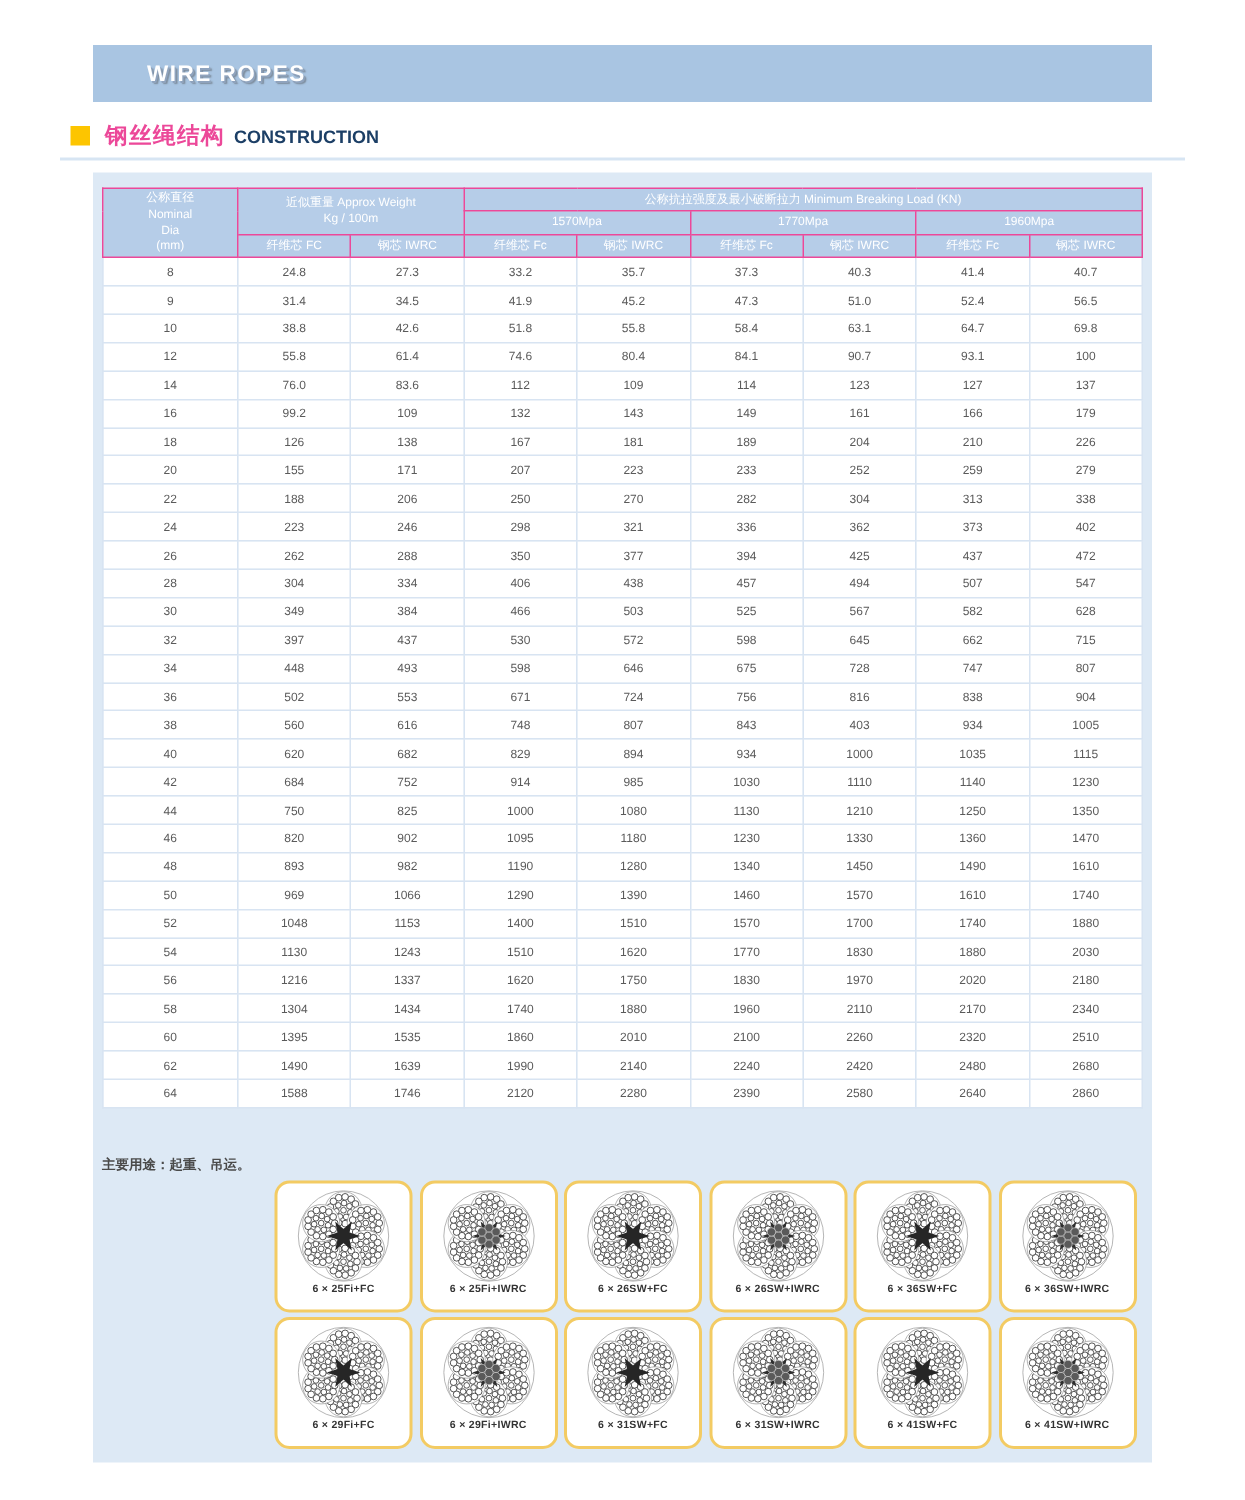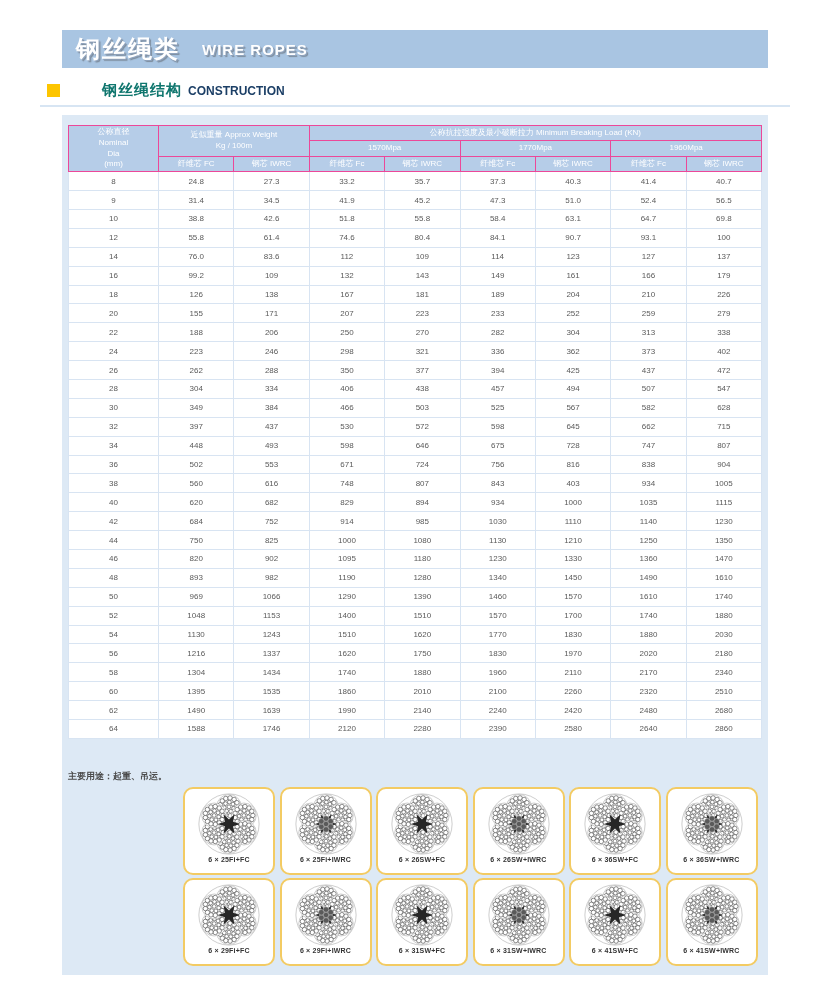--- a/index.html
+++ b/index.html
@@ -10,21 +10,21 @@
   .banner{position:absolute;left:62px;top:30px;width:706px;height:38px;
           background:#a9c5e2;display:flex;align-items:center;padding-left:14px;box-sizing:border-box;}
   .banner .zh{font-size:24px;font-weight:bold;color:#fff;letter-spacing:2px;
               text-shadow:1px 1px 0 #8fa3bd,2px 2px 1px rgba(70,70,70,.45);}
   .banner .en{font-size:15px;font-weight:bold;color:#fff;margin-left:22px;letter-spacing:1px;
               text-shadow:1px 1px 0 #8fa3bd,2px 2px 1px rgba(70,70,70,.45);}
 
   
   .section{position:absolute;left:47px;top:81px;display:flex;align-items:center;}
   .bullet{width:13px;height:13px;background:#fdc500;margin-right:10px;}
-  .section .zh{font-size:15px;font-weight:bold;color:#0f766e;letter-spacing:1px;margin-left:32px;}
+  .section .zh{font-size:15px;font-weight:bold;color:#ec4899;letter-spacing:1px;}
   .section .en{font-size:12px;font-weight:bold;color:#1c3f66;margin-left:6px;}
   .heading-divider{position:absolute;left:40px;top:105px;width:750px;height:2px;background:#d7e5f3;}
 
   
   .panel{position:absolute;left:62px;top:115px;width:706px;height:860px;background:#dde9f5;}
 
   
   table.spec{position:absolute;left:6px;top:10px;width:694px;border-collapse:collapse;table-layout:fixed;}
   table.spec col.c1{width:90px;}
   table.spec th{background:#b6cde8;color:#fff;font-weight:normal;font-size:8px;
@@ -43,21 +43,20 @@
         display:flex;flex-direction:column;align-items:center;justify-content:flex-start;}
   .card svg{margin-top:2px;}
   .caption{font-size:7px;font-weight:bold;color:#333;margin-top:-1px;letter-spacing:.2px;}
 </style>
 </head>
 <body>
 
 <div class="page">
 
   <div class="banner">
-    <span class="zh">钢丝绳类</span>
     <span class="en">WIRE ROPES</span>
   </div>
 
   <div class="section">
     <span class="bullet"></span>
     <span class="zh">钢丝绳结构</span>
     <span class="en">CONSTRUCTION</span>
   </div>
   <div class="heading-divider"></div>
 

